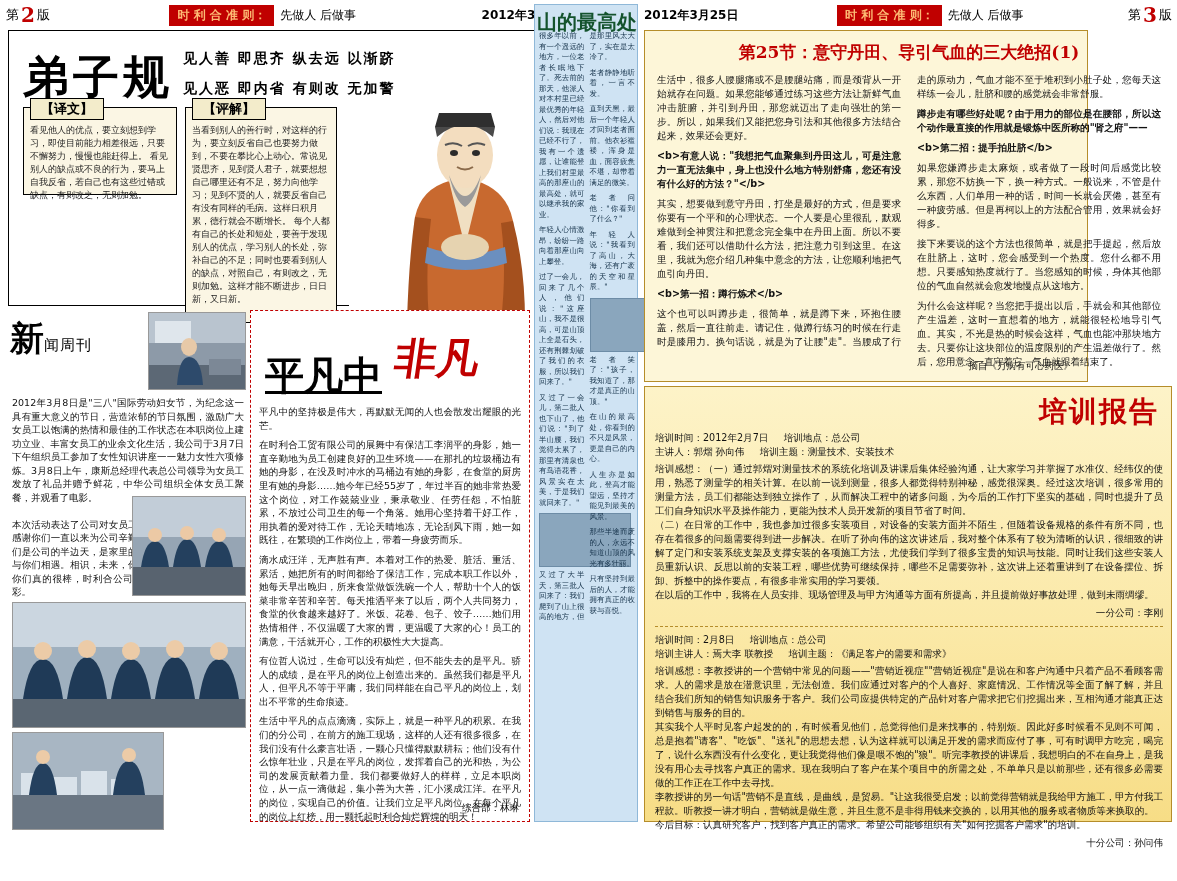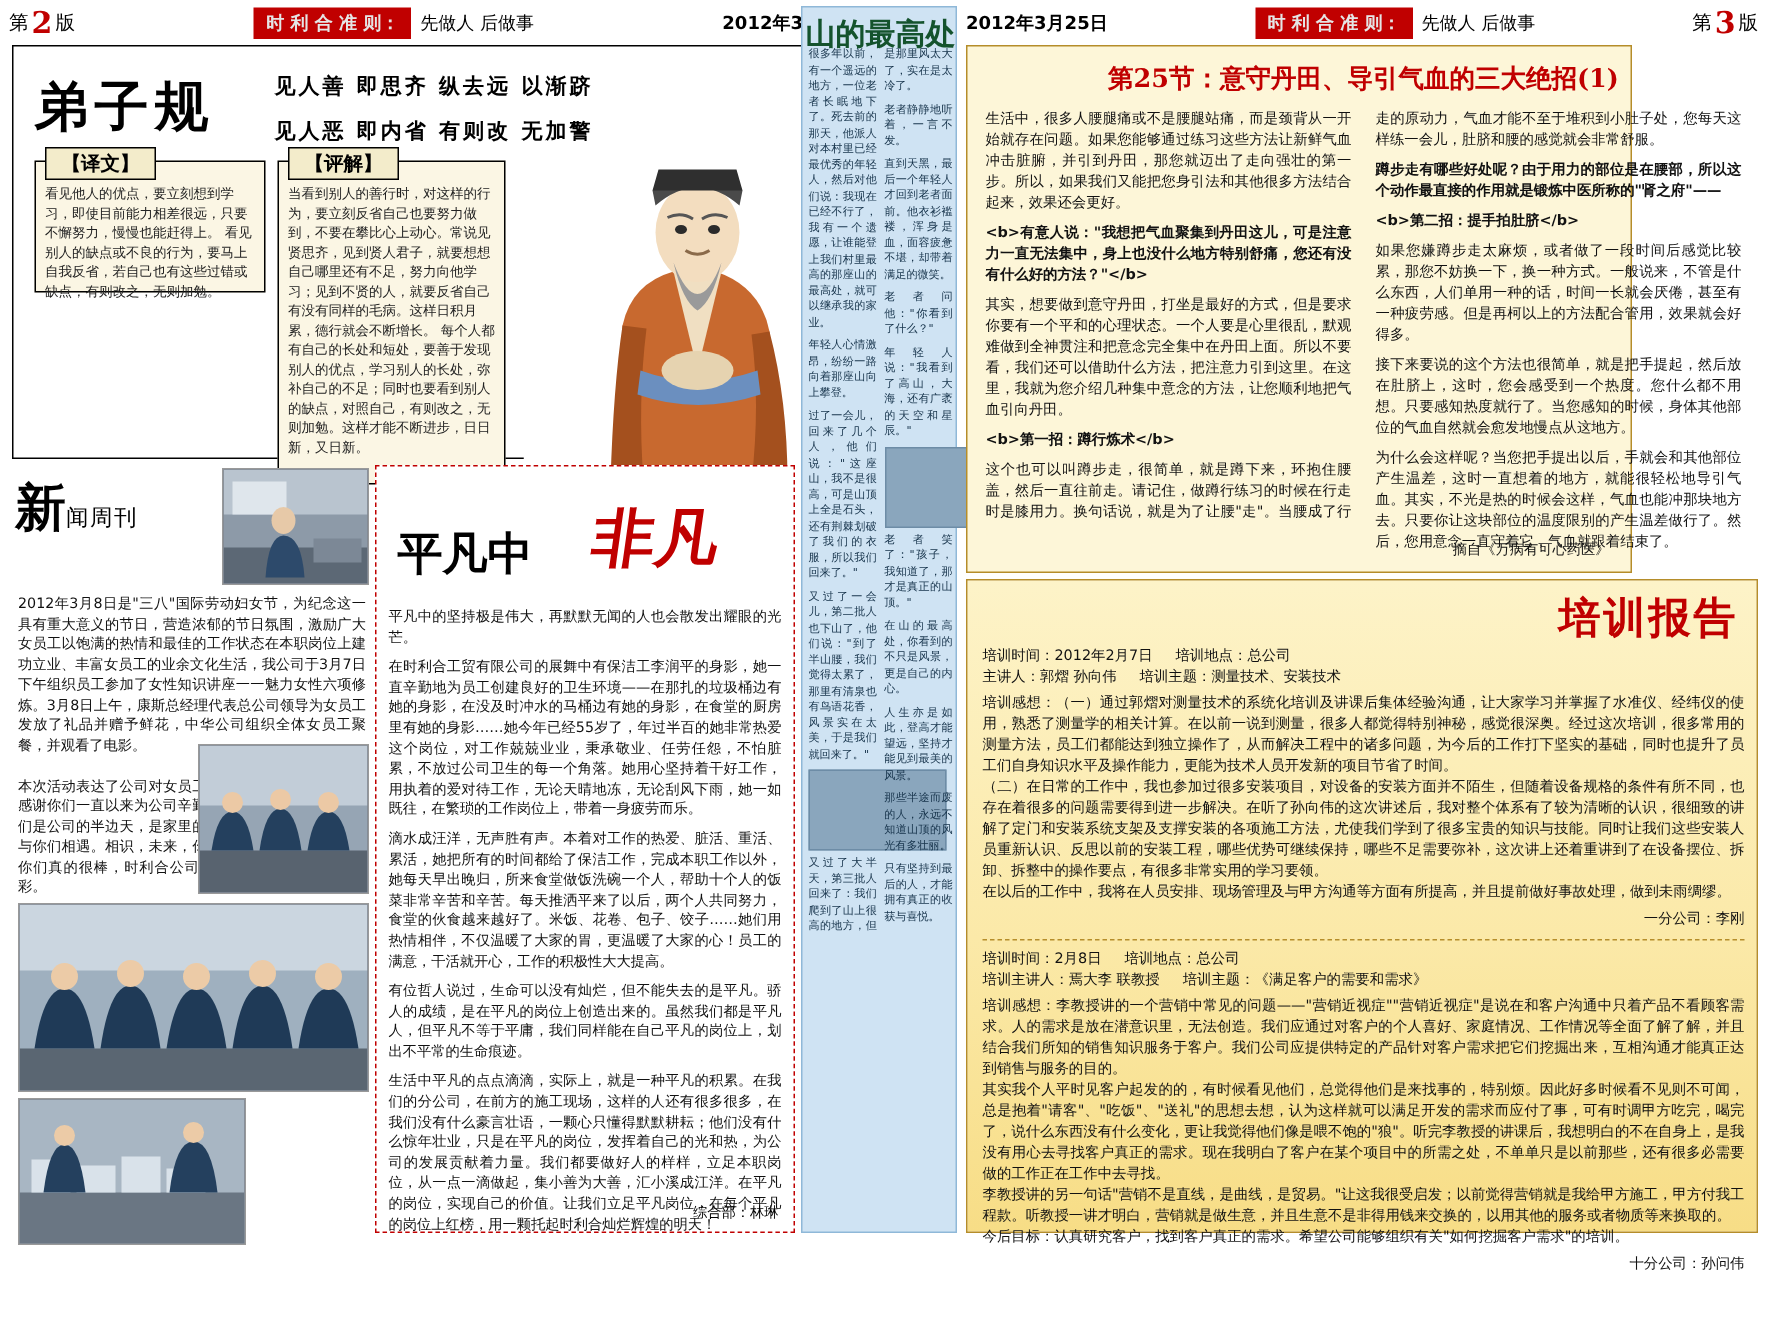--- a/index.html
+++ b/index.html
@@ -10,30 +10,30 @@
     overflow:hidden;
   }
   .page{position:relative;width:1177px;height:881px;}
 
   
   .masthead{position:absolute;height:22px;display:flex;align-items:center;}
   .mh-left{left:6px;top:4px;width:570px;}
   .mh-right{left:644px;top:4px;width:528px;}
   .pagenum{display:flex;align-items:center;font-size:13px;color:#000;white-space:nowrap;}
   .pagenum .big{color:#c00000;font-size:20px;font-weight:bold;margin:0 2px;font-family:"DejaVu Serif","Liberation Serif",serif;}
-  .redband{background:#c00000;color:#e5e5e5;font-weight:bold;font-size:12px;padding:2px 8px;white-space:nowrap;text-align:center;}
+  .redband{background:#c00000;color:#fdba74;font-weight:bold;font-size:12px;padding:2px 8px;white-space:nowrap;text-align:center;}
   .whiteband{background:#fff;color:#000;font-size:12px;padding:2px 6px;white-space:nowrap;}
   .datebox{font-size:12px;font-weight:bold;color:#000;white-space:nowrap;}
 
   
   .blk{position:absolute;box-sizing:border-box;}
 
   
   #dizigui-box{left:8px;top:30px;width:568px;height:276px;border:1px solid #000;background:#fff;}
-  #dzg-title{position:absolute;left:14px;top:16px;font-size:36px;font-weight:bold;letter-spacing:4px;
+  #dzg-title{position:absolute;left:14px;top:16px;font-size:46px;font-weight:bold;letter-spacing:4px;
              font-family:"DejaVu Serif","Liberation Serif",serif;}
   #dzg-verse{position:absolute;left:174px;top:12px;width:366px;font-size:14px;font-weight:bold;line-height:30px;letter-spacing:2px;
              font-family:"DejaVu Serif","Liberation Serif",serif;}
   .sectag{display:inline-block;border:1px solid #000;background:#f3eccb;font-size:13px;font-weight:bold;padding:1px 10px;}
   .panel{position:absolute;background:#fbf6e4;border:1px solid #000;}
   #p-yiwen{left:14px;top:76px;width:152px;height:86px;}
   #p-zhushi{left:14px;top:170px;width:152px;height:120px;}
   #p-pingjie{left:176px;top:76px;width:150px;height:214px;}
   .panel .tagwrap{margin:-10px 0 4px 6px;}
   .panel p{margin:3px 6px;font-size:9px;line-height:13px;color:#222;}
@@ -47,21 +47,21 @@
   #news-photo1{position:absolute;left:140px;top:2px;width:96px;height:76px;border:1px solid #999;overflow:hidden;}
   #news-body{position:absolute;left:4px;top:86px;width:232px;font-size:9.5px;line-height:13.5px;text-align:justify;color:#111;}
   .photo{background:#6d7b8d;position:relative;overflow:hidden;}
   #news-photo2{position:absolute;left:124px;top:186px;width:112px;height:98px;border:1px solid #999;}
   #news-photo3{position:absolute;left:4px;top:292px;width:232px;height:124px;border:1px solid #999;}
   #news-photo4{position:absolute;left:4px;top:422px;width:150px;height:96px;border:1px solid #999;}
 
   
   #pf-box{left:250px;top:310px;width:280px;height:512px;border:1px dashed #c00000;background:#fff;}
   #pf-title{position:absolute;left:8px;top:14px;width:264px;height:70px;}
-  #pf-t1{position:absolute;left:6px;top:24px;font-size:30px;font-weight:bold;font-family:"DejaVu Serif","Liberation Serif",serif;}
+  #pf-t1{position:absolute;left:6px;top:24px;font-size:39px;font-weight:bold;font-family:"DejaVu Serif","Liberation Serif",serif;text-decoration:underline;}
   #pf-t2{position:absolute;left:136px;top:6px;font-size:42px;font-weight:bold;color:#c00000;
         font-family:"DejaVu Serif","Liberation Serif",serif;transform:skewX(-8deg);}
   #pf-body{position:absolute;left:8px;top:94px;width:262px;font-size:9.5px;line-height:13.6px;text-align:justify;color:#111;}
   #pf-sign{position:absolute;right:10px;bottom:6px;font-size:9.5px;}
 
   
   #mount-box{left:534px;top:4px;width:104px;height:818px;background:#cfe3f3;border:1px solid #8fb8d8;}
   #mount-title{position:absolute;left:0;top:4px;width:104px;text-align:center;font-size:20px;font-weight:bold;color:#14532d;}
   #mount-body{position:absolute;left:4px;top:26px;width:96px;height:786px;font-size:7.4px;line-height:10.5px;
               column-count:2;column-gap:5px;text-align:justify;color:#15324a;}

